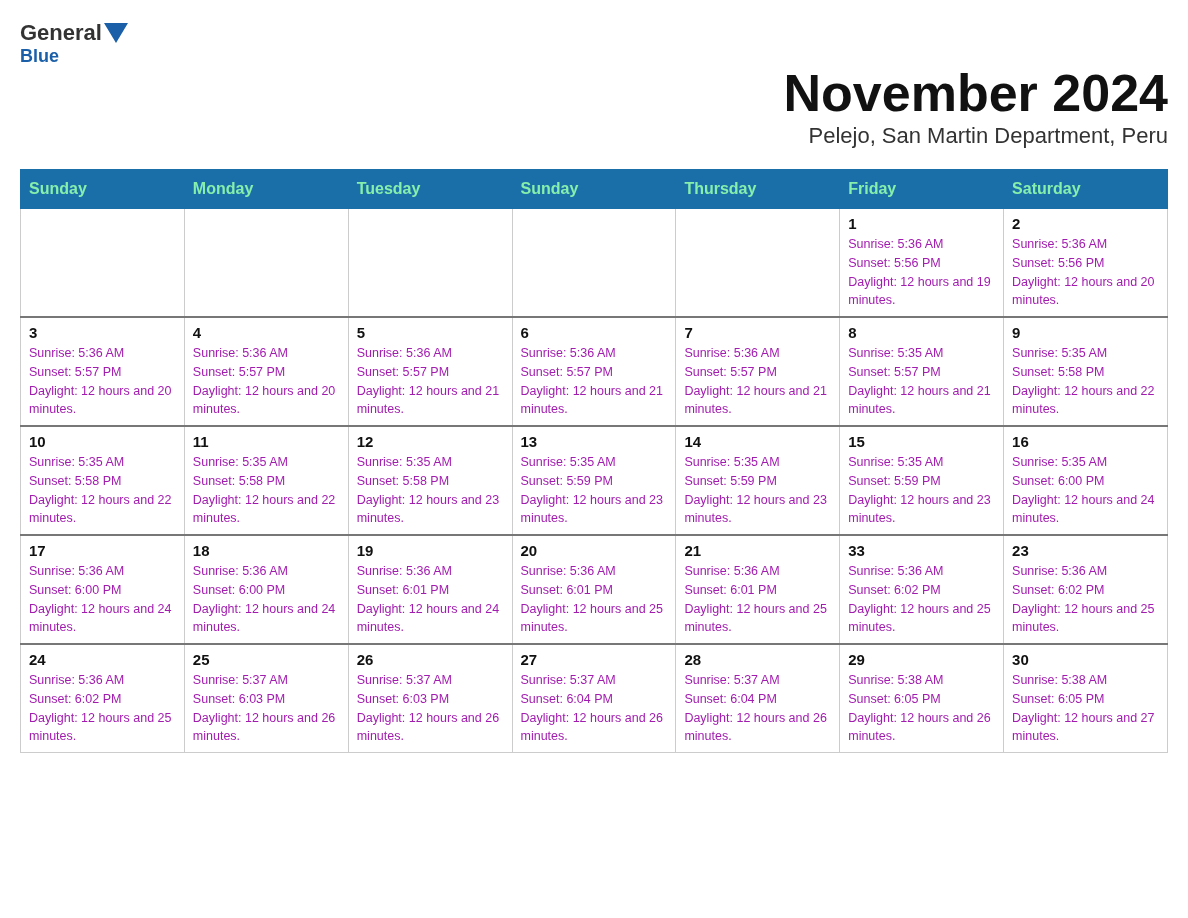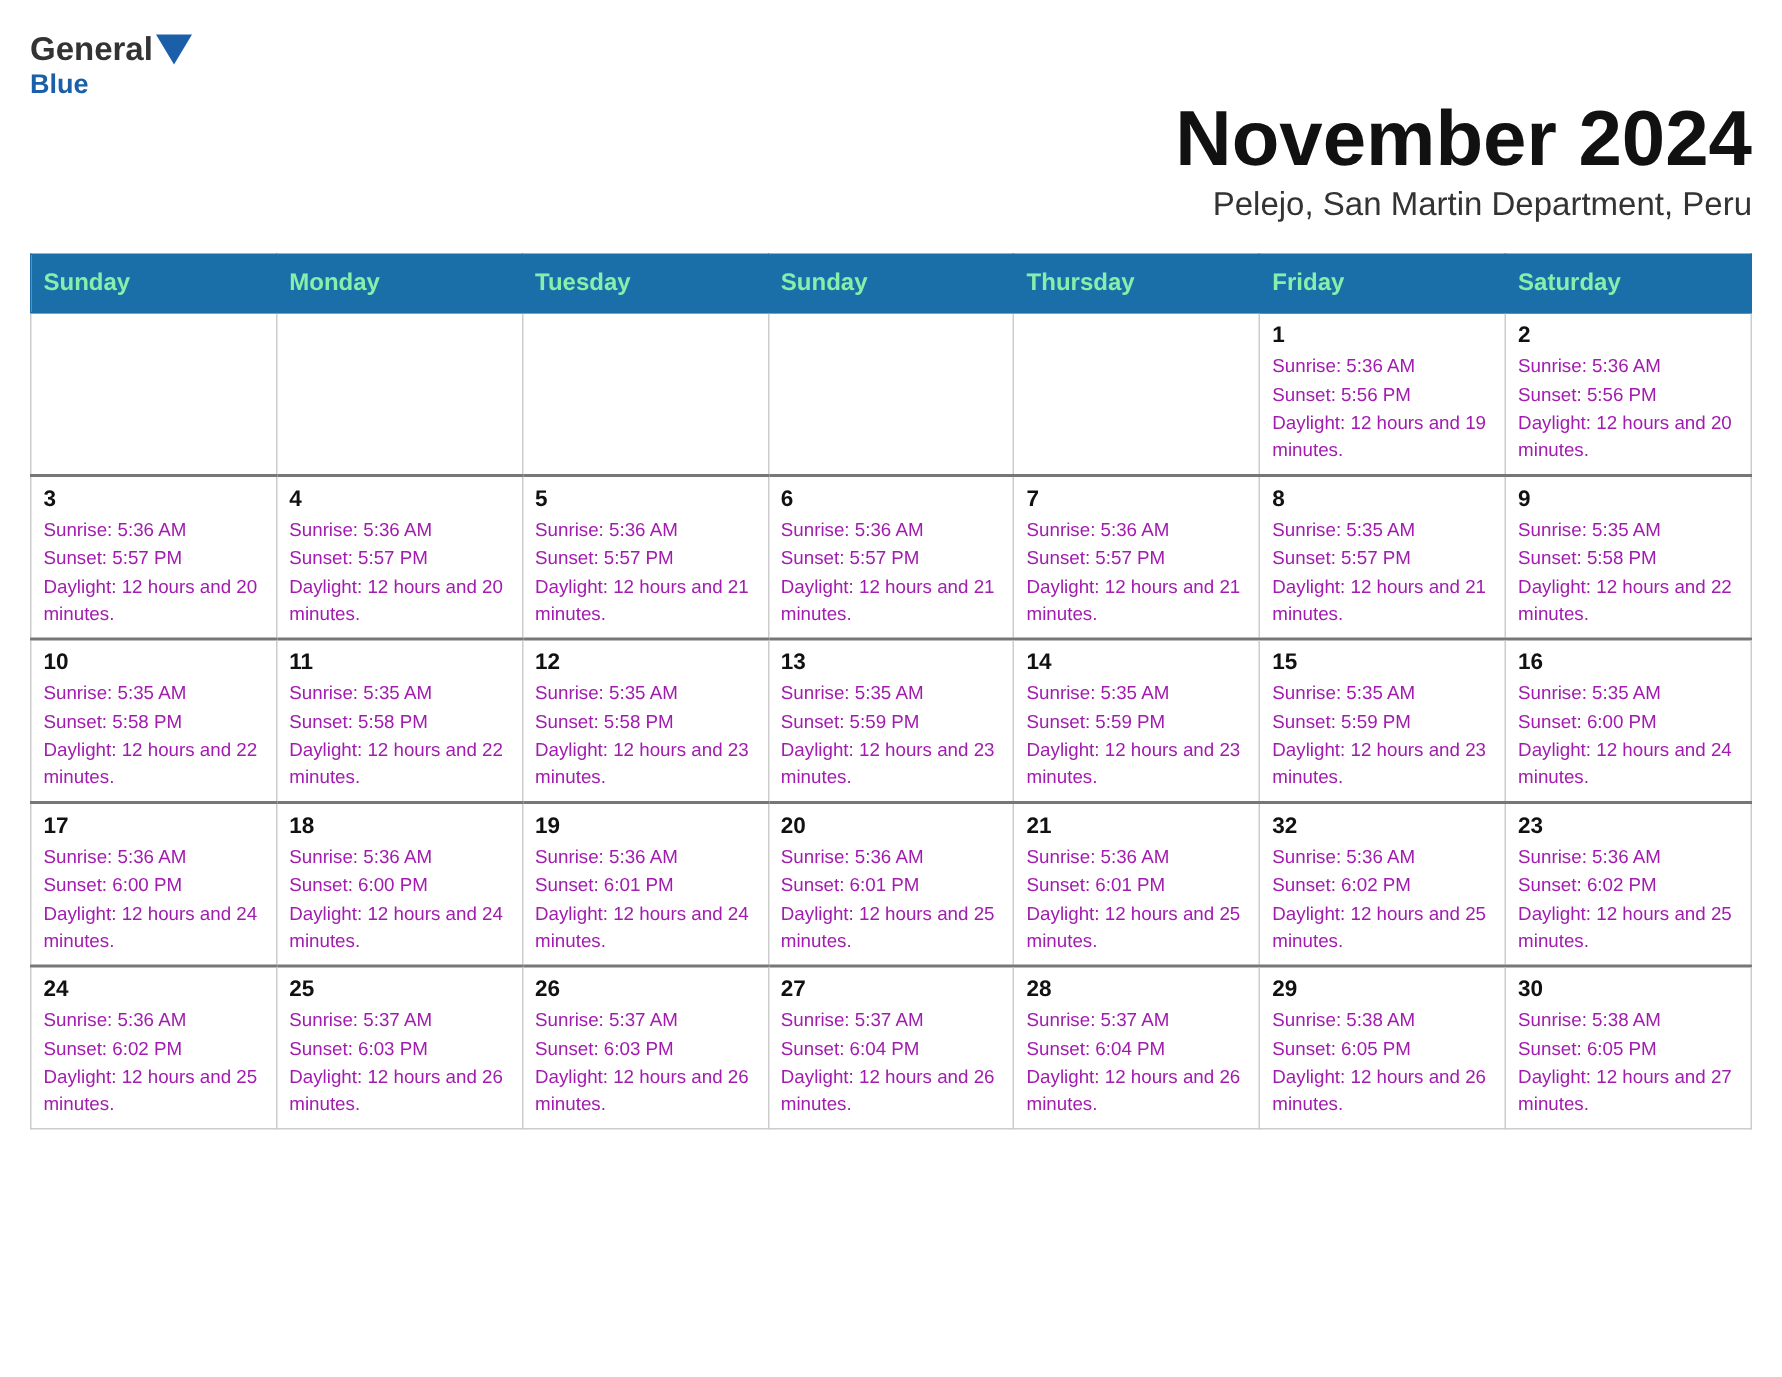--- a/index.html
+++ b/index.html
@@ -220,21 +220,21 @@
         </td>
         <td>
           <span class="day-num">20</span>
           <div class="day-info">Sunrise: 5:36 AM<br>Sunset: 6:01 PM<br>Daylight: 12 hours and 25 minutes.</div>
         </td>
         <td>
           <span class="day-num">21</span>
           <div class="day-info">Sunrise: 5:36 AM<br>Sunset: 6:01 PM<br>Daylight: 12 hours and 25 minutes.</div>
         </td>
         <td>
-          <span class="day-num">32</span>
+          <span class="day-num">33</span>
           <div class="day-info">Sunrise: 5:36 AM<br>Sunset: 6:02 PM<br>Daylight: 12 hours and 25 minutes.</div>
         </td>
         <td>
           <span class="day-num">23</span>
           <div class="day-info">Sunrise: 5:36 AM<br>Sunset: 6:02 PM<br>Daylight: 12 hours and 25 minutes.</div>
         </td>
       </tr>
       <tr>
         <td>
           <span class="day-num">24</span>

